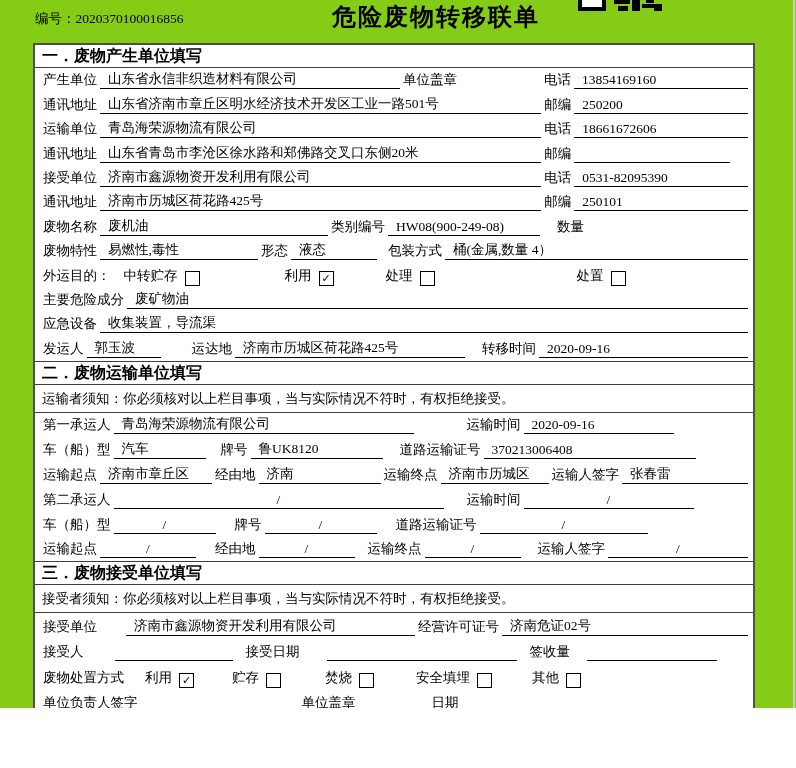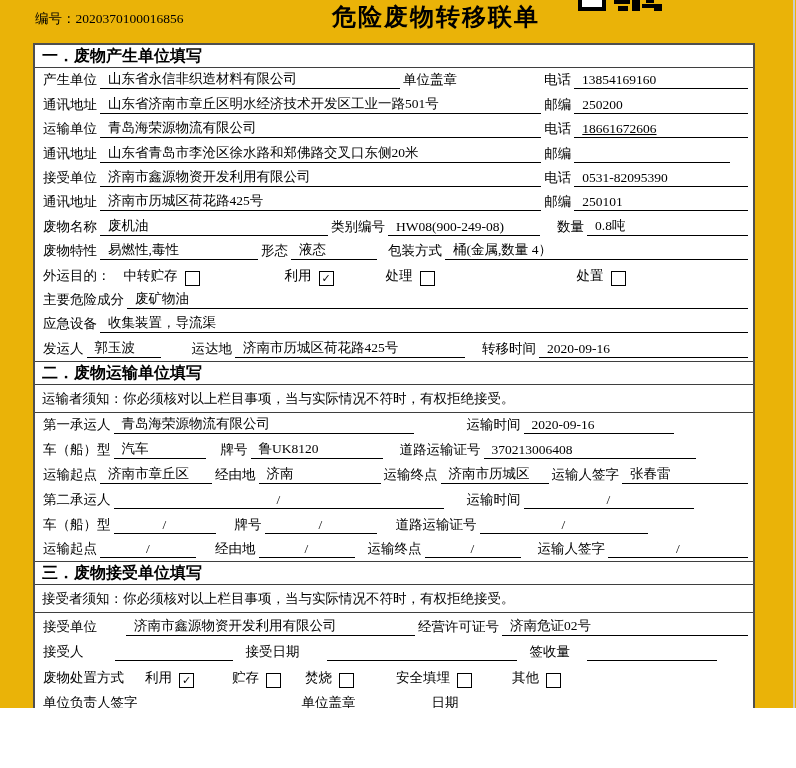--- a/index.html
+++ b/index.html
@@ -1,16 +1,16 @@
 <!DOCTYPE html>
 <html><head>
 <meta charset="utf-8">
 <style>
   html,body{margin:0;padding:0;}
-  .page{position:relative;width:796px;height:708px;background:#eab308;overflow:hidden;
+  .page{position:relative;width:796px;height:708px;background:#84cc16;overflow:hidden;
         font-family:"Liberation Serif","DejaVu Serif",serif;color:#000;font-size:13.5px;}
   .edge-line{position:absolute;top:0;right:1px;width:2px;height:100%;background:#cbcbcb;}
   .doc-no{position:absolute;left:35px;top:10px;font-size:13.5px;}
   .title{position:absolute;left:332px;top:1px;font-size:24px;font-weight:bold;letter-spacing:2px;
          font-family:"Liberation Sans","DejaVu Sans",sans-serif;}
   .qr{position:absolute;left:578px;top:0;width:84px;height:11px;}
   .qr div{position:absolute;background:#000;}
   .qr .sq{left:0;top:0;width:20px;height:7px;background:#fff;border:4px solid #000;border-top:none;}
   .form{position:absolute;left:33px;top:43px;width:722px;height:705px;border:2px solid #4f4f4f;
         box-sizing:border-box;overflow:hidden;background:#fff;}
@@ -73,21 +73,21 @@
       <span class="sp"></span>
       <span class="lbl">邮编</span>
       <span class="val" style="width:174px;">250200</span>
     </div>
 
     <div class="row">
       <span class="lbl">运输单位</span>
       <span class="val" style="width:442px;">青岛海荣源物流有限公司</span>
       <span class="sp"></span>
       <span class="lbl">电话</span>
-      <span class="val" style="width:174px;text-decoration:underline;">18661672606</span>
+      <span class="val" style="width:174px;">18661672606</span>
     </div>
 
     <div class="row">
       <span class="lbl">通讯地址</span>
       <span class="val" style="width:442px;">山东省青岛市李沧区徐水路和郑佛路交叉口东侧20米</span>
       <span class="sp"></span>
       <span class="lbl">邮编</span>
       <span class="val" style="width:156px;margin-right:18px;"></span>
     </div>
 
@@ -106,21 +106,20 @@
       <span class="lbl">邮编</span>
       <span class="val" style="width:174px;">250101</span>
     </div>
 
     <div class="row">
       <span class="lbl">废物名称</span>
       <span class="val" style="width:228px;">废机油</span>
       <span class="lbl">类别编号</span>
       <span class="val" style="width:152px;">HW08(900-249-08)</span>
       <span class="lbl" style="margin-left:14px;">数量</span>
-      <span class="val flex1">0.8吨</span>
     </div>
 
     <div class="row">
       <span class="lbl">废物特性</span>
       <span class="val" style="width:158px;">易燃性,毒性</span>
       <span class="lbl">形态</span>
       <span class="val" style="width:86px;">液态</span>
       <span class="lbl" style="margin-left:8px;">包装方式</span>
       <span class="val flex1">桶(金属,数量 4）</span>
     </div>
@@ -244,21 +243,21 @@
     <div class="row h3">
       <span class="lbl">废物处置方式</span>
       <span class="opt" style="margin-left:18px;">
         <span>利用</span>
         <span class="cb">✓</span>
       </span>
       <span class="opt" style="margin-left:38px;">
         <span>贮存</span>
         <span class="cb"></span>
       </span>
-      <span class="opt" style="margin-left:24px;font-family:Liberation Serif, serif;">
+      <span class="opt" style="margin-left:44px;font-family:Liberation Serif, serif;">
         <span>焚烧</span>
         <span class="cb"></span>
       </span>
       <span class="opt" style="margin-left:42px;">
         <span>安全填埋</span>
         <span class="cb"></span>
       </span>
       <span class="opt" style="margin-left:40px;">
         <span>其他</span>
         <span class="cb"></span>

